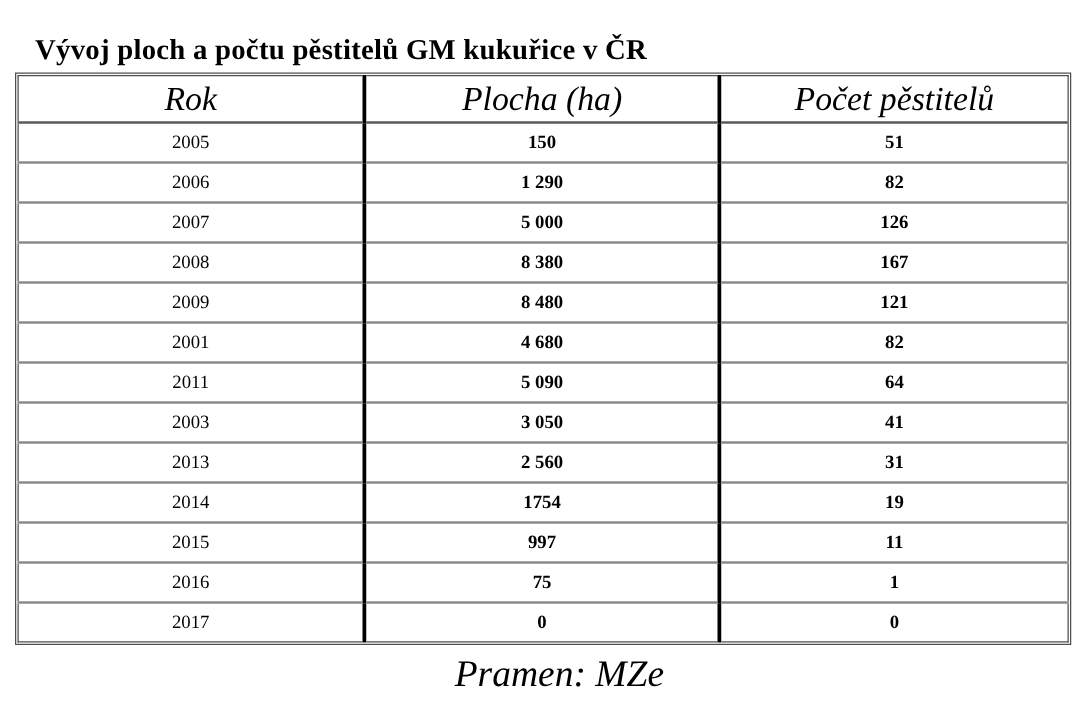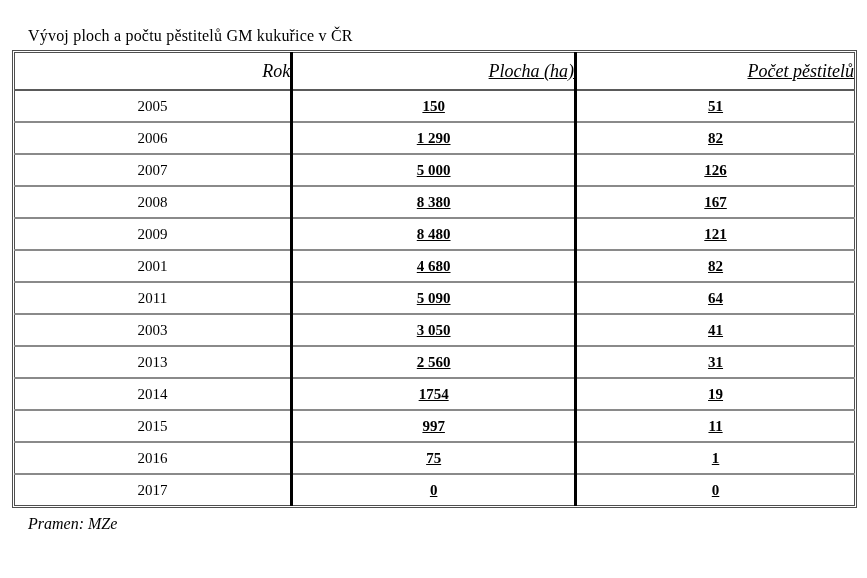--- a/index.html
+++ b/index.html
@@ -14,22 +14,22 @@
     color: #000000;
     overflow: hidden;
   }
   .page {
     position: relative;
     width: 867px;
     height: 578px;
   }
   .title {
     margin: 27px 0 5px 28px;
-    font-weight: normal;
-    font-size: 16px;
+    font-weight: bold;
+    font-size: 23px;
     letter-spacing: 0.2px;
     white-space: nowrap;
   }
   .table-wrap {
     margin-left: 12px;
     width: 841px;
     border: 1px solid #4f4f4f;
     padding: 1px;
     background: #ffffff;
   }
@@ -45,41 +45,40 @@
   th, td {
     text-align: center;
     vertical-align: middle;
     padding: 0;
     overflow: hidden;
   }
   thead th {
     height: 36px;
     font-style: italic;
     font-weight: normal;
-    font-size: 18px;
+    font-size: 27px;
     border-bottom: 2px solid #5a5a5a;
-    text-align: right;
   }
   tbody td {
     height: 30px;
     font-size: 15px;
     border-top: 2px solid #8a8a8a;
   }
   tbody tr:first-child td { border-top: none; }
   .vline {
     border-left: 3px solid #000000;
-    text-decoration: underline;
   }
   .num-bold {
     font-weight: bold;
   }
   .source {
     margin: 7px 0 0 28px;
     font-style: italic;
-    font-size: 16px;
+    font-size: 30px;
+    text-align: center;
   }
 </style>
 </head>
 <body>
 
 <div class="page">
 
   <div class="title">Vývoj ploch a počtu pěstitelů GM kukuřice v ČR</div>
 
   <div class="table-wrap">

